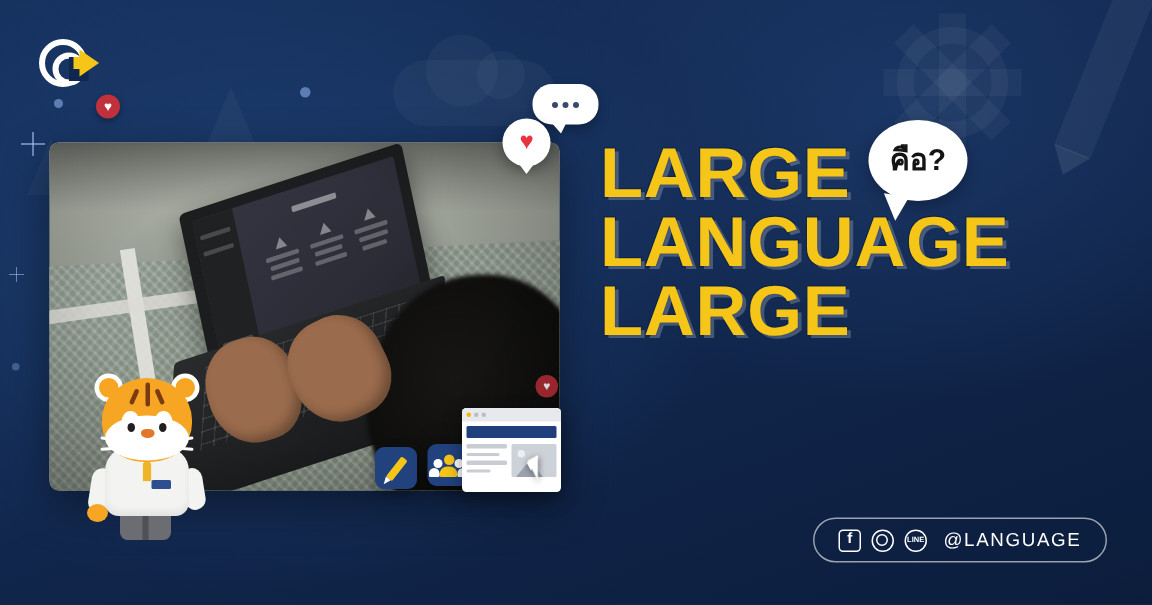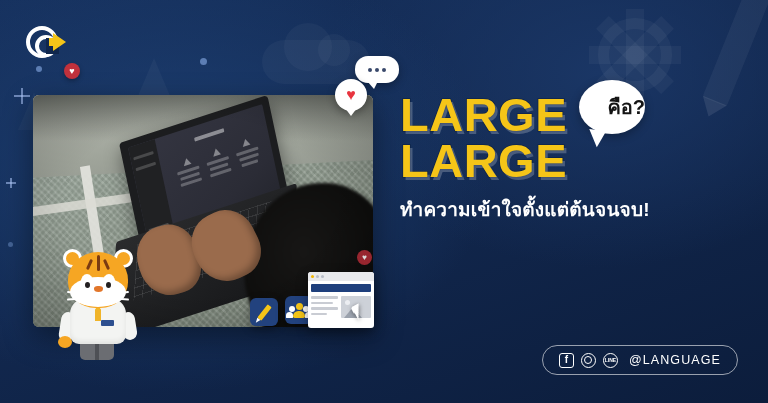--- a/index.html
+++ b/index.html
@@ -433,21 +433,21 @@
   .hl-row1 { display:flex; align-items:flex-start; }
   .hl-sub {
     margin-top:10px; font-size:19px; font-weight:700; color:#ffffff;
     letter-spacing:.2px; white-space:nowrap;
   }
 
   
   .ask-bubble {
     position:relative; margin-left:12px; margin-top:-12px;
     width:66px; height:54px; background:#ffffff; border-radius:50% 50% 50% 50%;
-    display:flex; align-items:center; justify-content:flex-end;
+    display:flex; align-items:center; justify-content:center;
     box-shadow:0 3px 10px rgba(0,0,0,.3);
   }
   .ask-bubble::after {
     content:""; position:absolute; left:9px; bottom:-13px;
     border-left:10px solid transparent; border-right:7px solid transparent;
     border-top:17px solid #ffffff;
     transform:rotate(8deg);
   }
   .ask-text {
     font-size:20px; font-weight:800; color:#141414; line-height:1;
@@ -623,22 +623,22 @@
   </div>
   <div class="cursor"></div>
 
   <div class="headline">
     <div class="hl-row1">
       <div class="hl-line">LARGE</div>
       <div class="ask-bubble">
         <span class="ask-text">คือ?</span>
       </div>
     </div>
+    <div class="hl-line">LANGUAGE</div>
     <div class="hl-line">LARGE</div>
-    <div class="hl-sub">ทำความเข้าใจตั้งแต่ต้นจนจบ!</div>
   </div>
 
   <div class="social">
     <span class="soc-ico">f</span>
     <span class="soc-ico round ig"></span>
     <span class="soc-ico round" style="font-size:5px;letter-spacing:0">LINE</span>
     <span class="soc-handle">@LANGUAGE</span>
   </div>
 
 </div>

